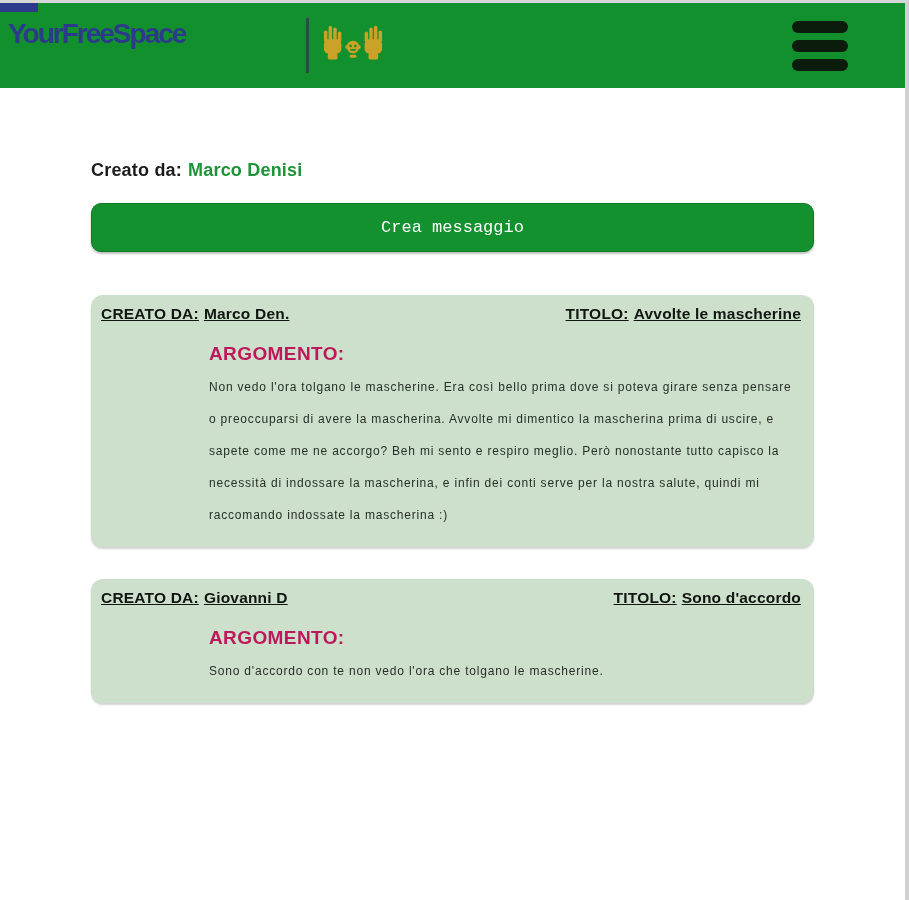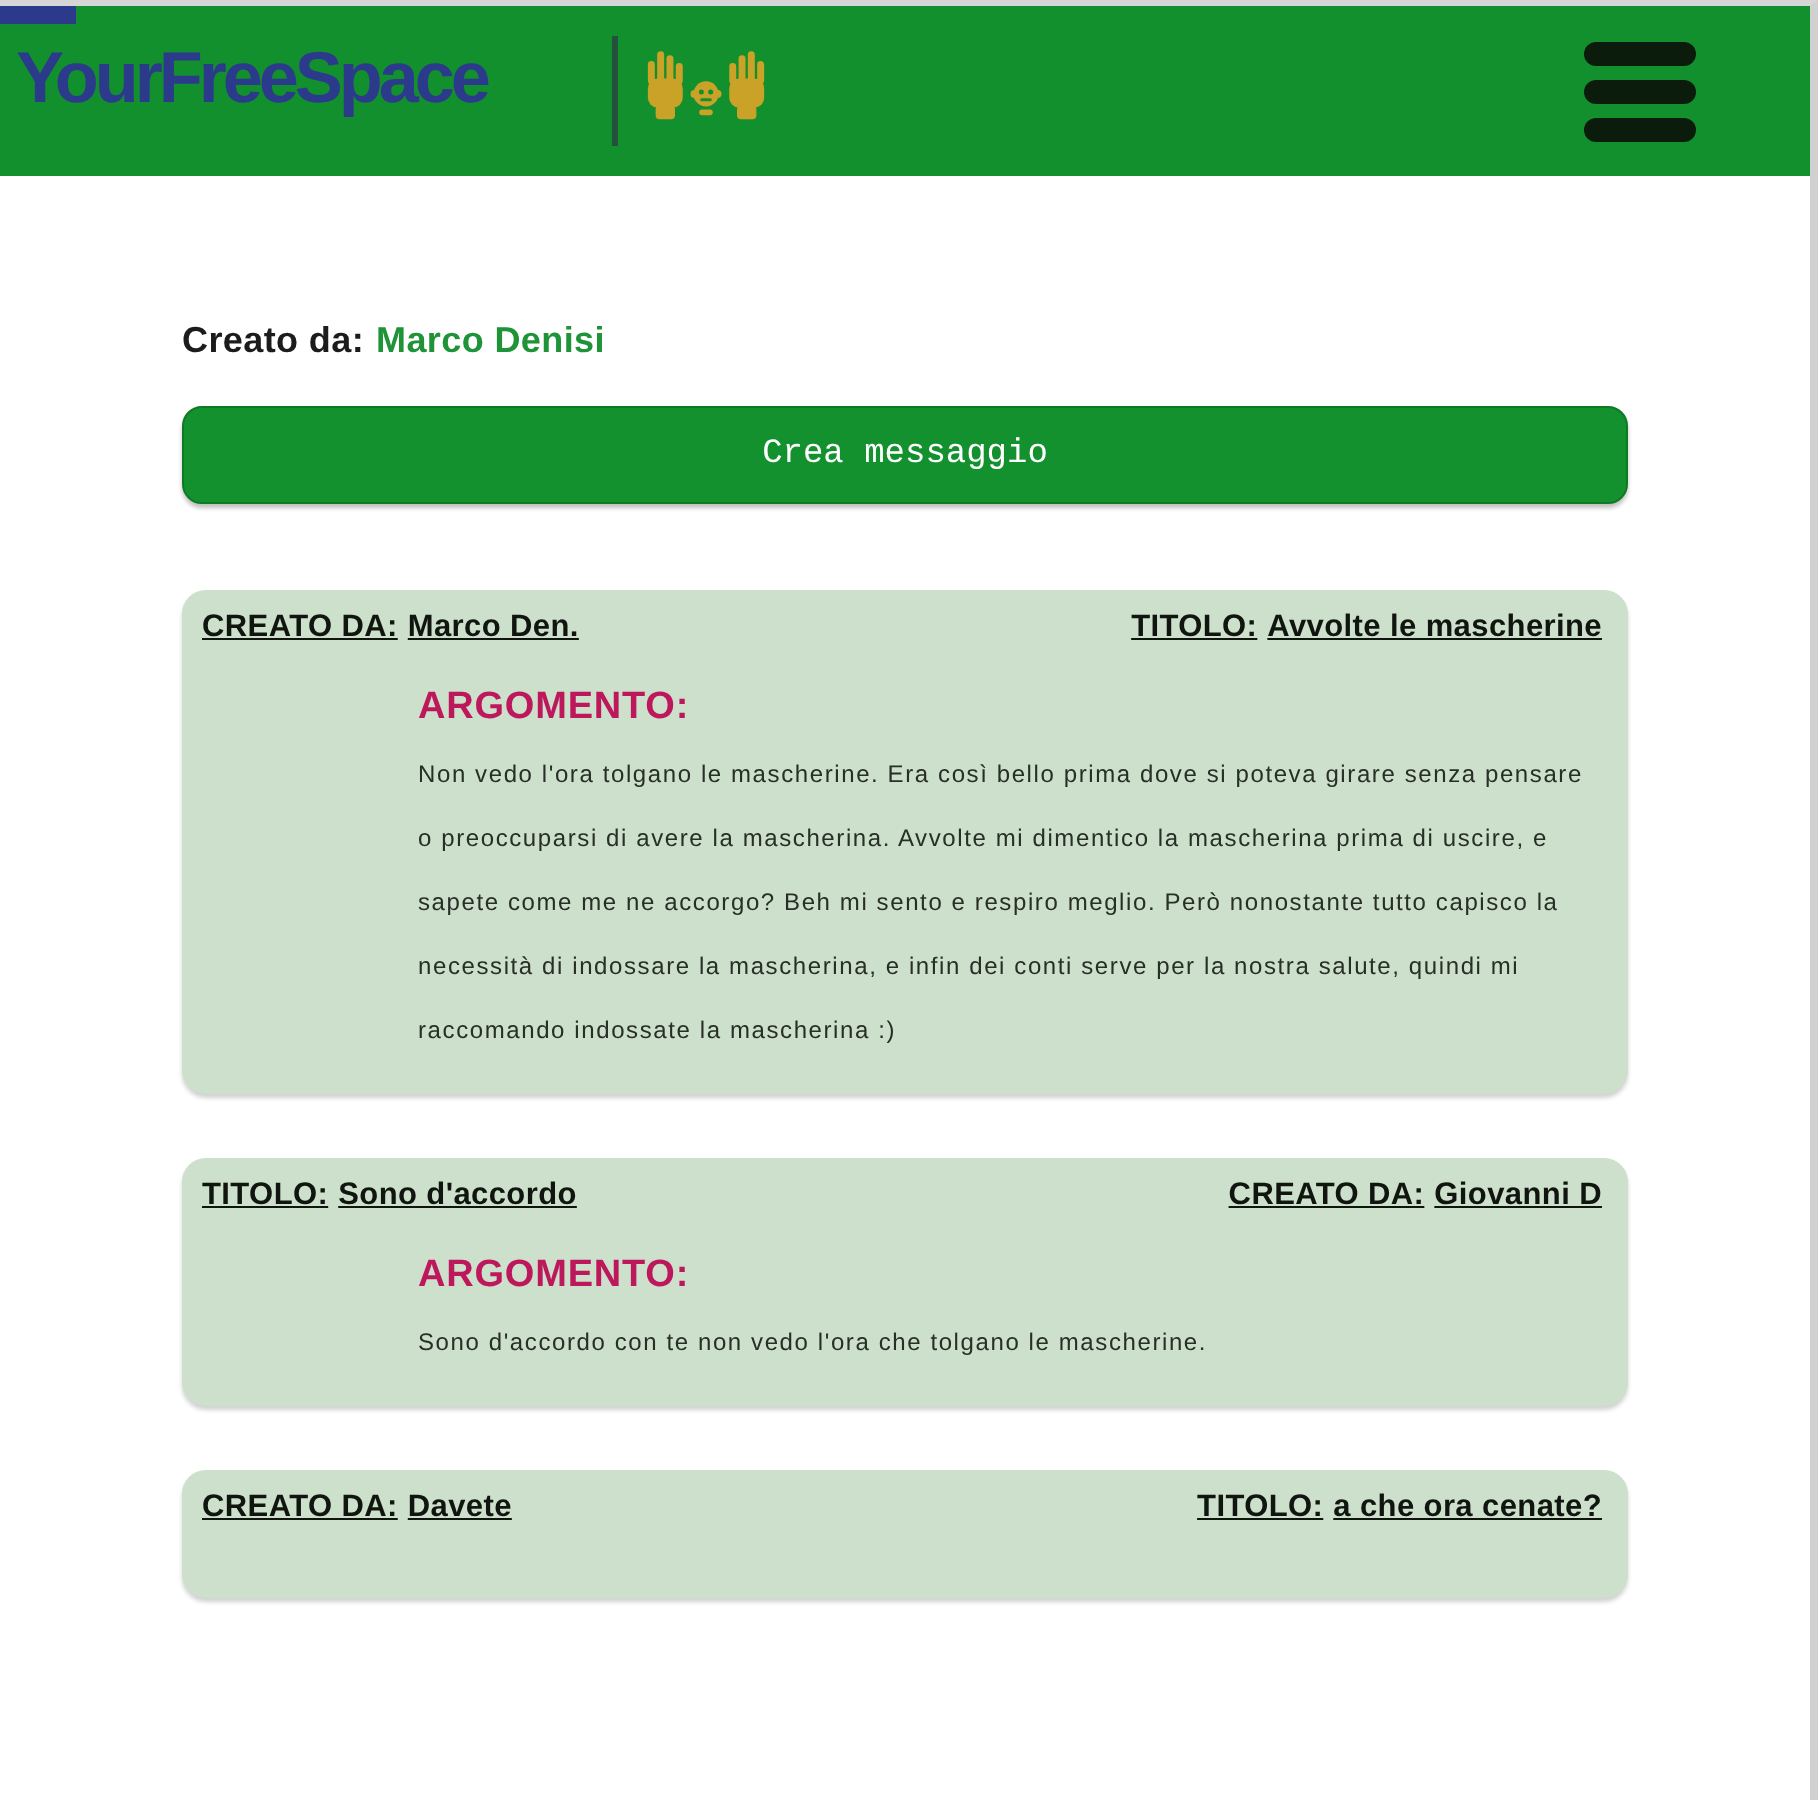--- a/index.html
+++ b/index.html
@@ -21,21 +21,21 @@
     height:85px;
     background:#12902e;
   }
   .corner-artifact {
     position:absolute; top:0; left:0;
     width:38px; height:9px;
     background:#2c3a8c;
   }
   .logo-text {
     position:absolute; left:8px; top:16px;
-    font-size:36px; font-weight:700;
+    font-size:28px; font-weight:700;
     letter-spacing:-2px;
     color:#2c3a8c;
     cursor:pointer;
     line-height:1.1;
   }
   .logo-divider {
     position:absolute; left:306px; top:15px;
     width:3px; height:55px;
     background:#24503e;
   }
@@ -195,42 +195,28 @@
         </div>
         <div class="card-body">
           <div class="topic-label">ARGOMENTO:</div>
           <div class="topic-text">Non vedo l'ora tolgano le mascherine. Era così bello prima dove si poteva girare senza pensare o preoccuparsi di avere la mascherina. Avvolte mi dimentico la mascherina prima di uscire, e sapete come me ne accorgo? Beh mi sento e respiro meglio. Però nonostante tutto capisco la necessità di indossare la mascherina, e infin dei conti serve per la nostra salute, quindi mi raccomando indossate la mascherina :)</div>
         </div>
       </article>
 
       <article class="message-card">
         <div class="card-head">
           <div class="pair">
+            <span>CREATO DA:</span><span class="value">Giovanni D</span>
+          </div>
+          <div class="pair">
             <span>TITOLO:</span><span class="value">Sono d'accordo</span>
-          </div>
-          <div class="pair">
-            <span>CREATO DA:</span><span class="value">Giovanni D</span>
           </div>
         </div>
         <div class="card-body">
           <div class="topic-label">ARGOMENTO:</div>
           <div class="topic-text">Sono d'accordo con te non vedo l'ora che tolgano le mascherine.</div>
         </div>
       </article>
 
-      <article class="message-card">
-        <div class="card-head">
-          <div class="pair">
-            <span>CREATO DA:</span><span class="value">Davete</span>
-          </div>
-          <div class="pair">
-            <span>TITOLO:</span><span class="value">a che ora cenate?</span>
-          </div>
-        </div>
-        <div class="card-body">
-          <div class="topic-label"></div>
-          <div class="topic-text"></div>
-        </div>
-      </article>
 
     </section>
   </main>
 </div>
 
 </body></html>

